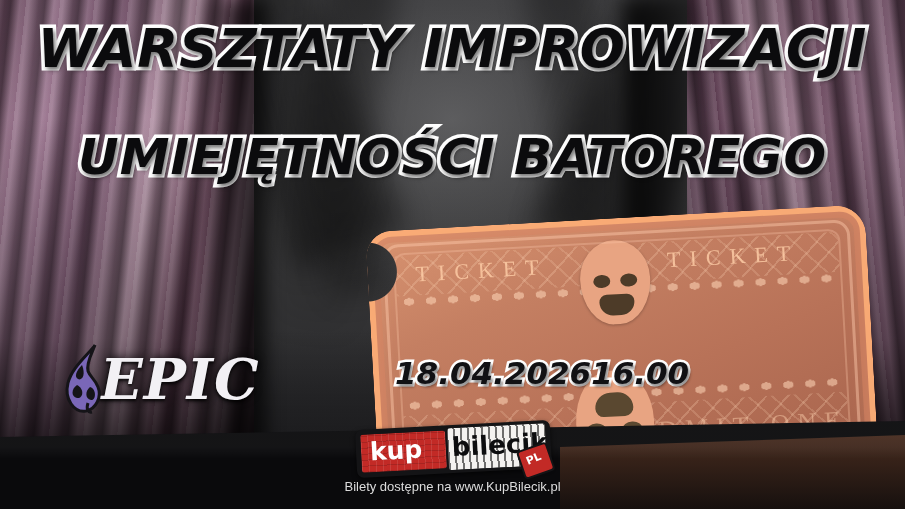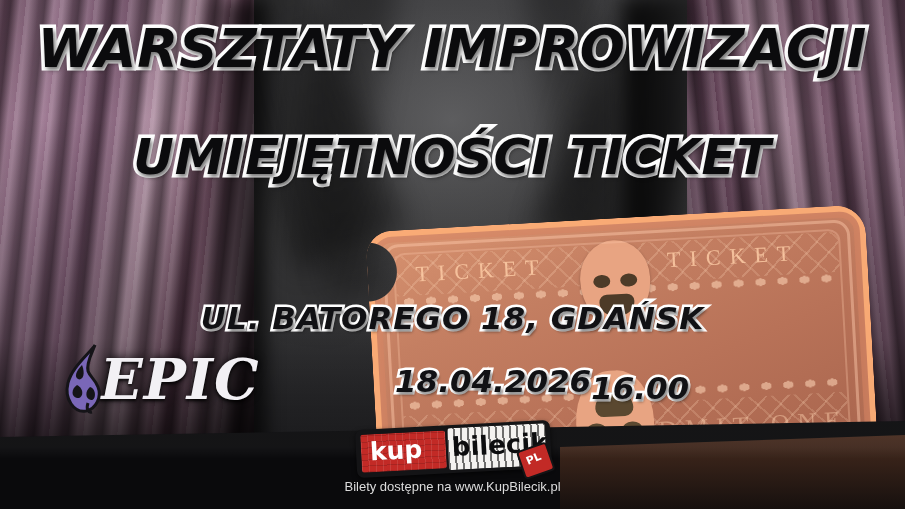--- a/index.html
+++ b/index.html
@@ -172,21 +172,21 @@
   }
   #venue-line{top:300px;font-size:31px;letter-spacing:1px;}
   .date-time-row{
     position:absolute;top:355px;left:395px;width:400px;
     display:flex;align-items:center;
     font-family:"DejaVu Sans", sans-serif;
     font-weight:bold;font-style:italic;color:#111114;font-size:31px;
     -webkit-text-stroke:5px #ffffff;paint-order:stroke fill;
     text-shadow:2px 3px 3px rgba(0,0,0,.45);
   }
-  #event-time{padding-right:18px;margin-top:15px;}
+  #event-time{padding-right:18px;}
 
   
   .epic-logo{position:absolute;left:62px;top:343px;display:flex;align-items:center;}
   .epic-glyph{position:relative;width:44px;height:72px;margin-right:-6px;}
   .epic-text{
     font-family:"DejaVu Serif", serif;font-weight:bold;font-size:56px;
     color:#f2f0f4;letter-spacing:1px;
     text-shadow:0 0 8px rgba(0,0,0,.9),0 2px 3px rgba(0,0,0,.8);
     font-style:italic;
   }
@@ -268,21 +268,21 @@
     <div class="beam beam-dark-r"></div>
     <div class="floor"></div>
   </div>
 
   <div class="curtain curtain-left"></div>
   <div class="curtain-left-edge"></div>
   <div class="curtain curtain-right"></div>
   <div class="curtain-right-edge"></div>
 
   <div class="headline" id="title-line-1">WARSZTATY IMPROWIZACJI</div>
-  <div class="headline" id="title-line-2">UMIEJĘTNOŚCI TICKET</div>
+  <div class="headline" id="title-line-2">UMIEJĘTNOŚCI BATOREGO</div>
 
   <div class="ticket-wrap">
     <div class="ticket">
       <div class="leaf-band leaf-top"></div>
       <div class="leaf-band leaf-bottom"></div>
       <div class="scallop-row scallop-top"></div>
       <div class="scallop-row scallop-bottom"></div>
 
       <div class="word-ticket" id="ticket-word-left">TICKET</div>
       <div class="word-ticket" id="ticket-word-right">TICKET</div>
@@ -298,21 +298,20 @@
           <span class="eye r"></span>
           <span class="mouth"></span>
       </div>
 
       <div class="ticket-frame"></div>
       <div class="ticket-frame2"></div>
       <div class="ticket-glow"></div>
     </div>
   </div>
 
-  <div class="ticket-text" id="venue-line">UL. BATOREGO 18, GDAŃSK</div>
   <div class="date-time-row">
     <span id="event-date">18.04.2026</span>
     <span id="event-time">16.00</span>
   </div>
 
   <div class="epic-logo">
     <div class="epic-glyph">
       <svg width="44" height="72" viewBox="0 0 44 72">
         <path d="M33 2 C26 12 10 24 6 40 C2 56 12 70 24 68 C34 66 40 54 36 44 C33 36 28 34 26 28 C24 20 30 10 33 2 Z" fill="#7a67b8" stroke="#151418" stroke-width="3"></path>
         <path d="M20 22 C14 28 12 34 16 36 C20 38 24 32 20 22 Z" fill="#151418"></path>

